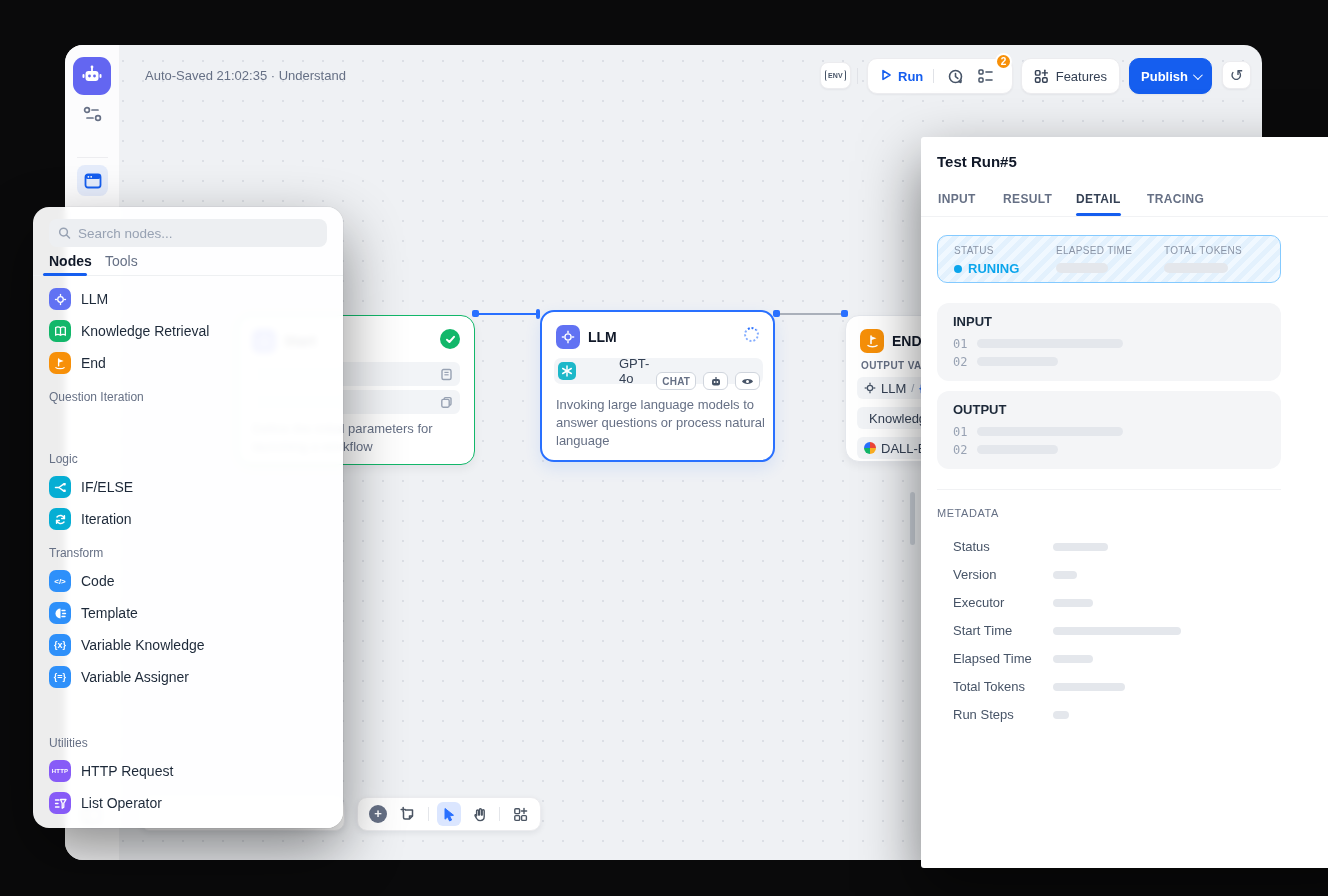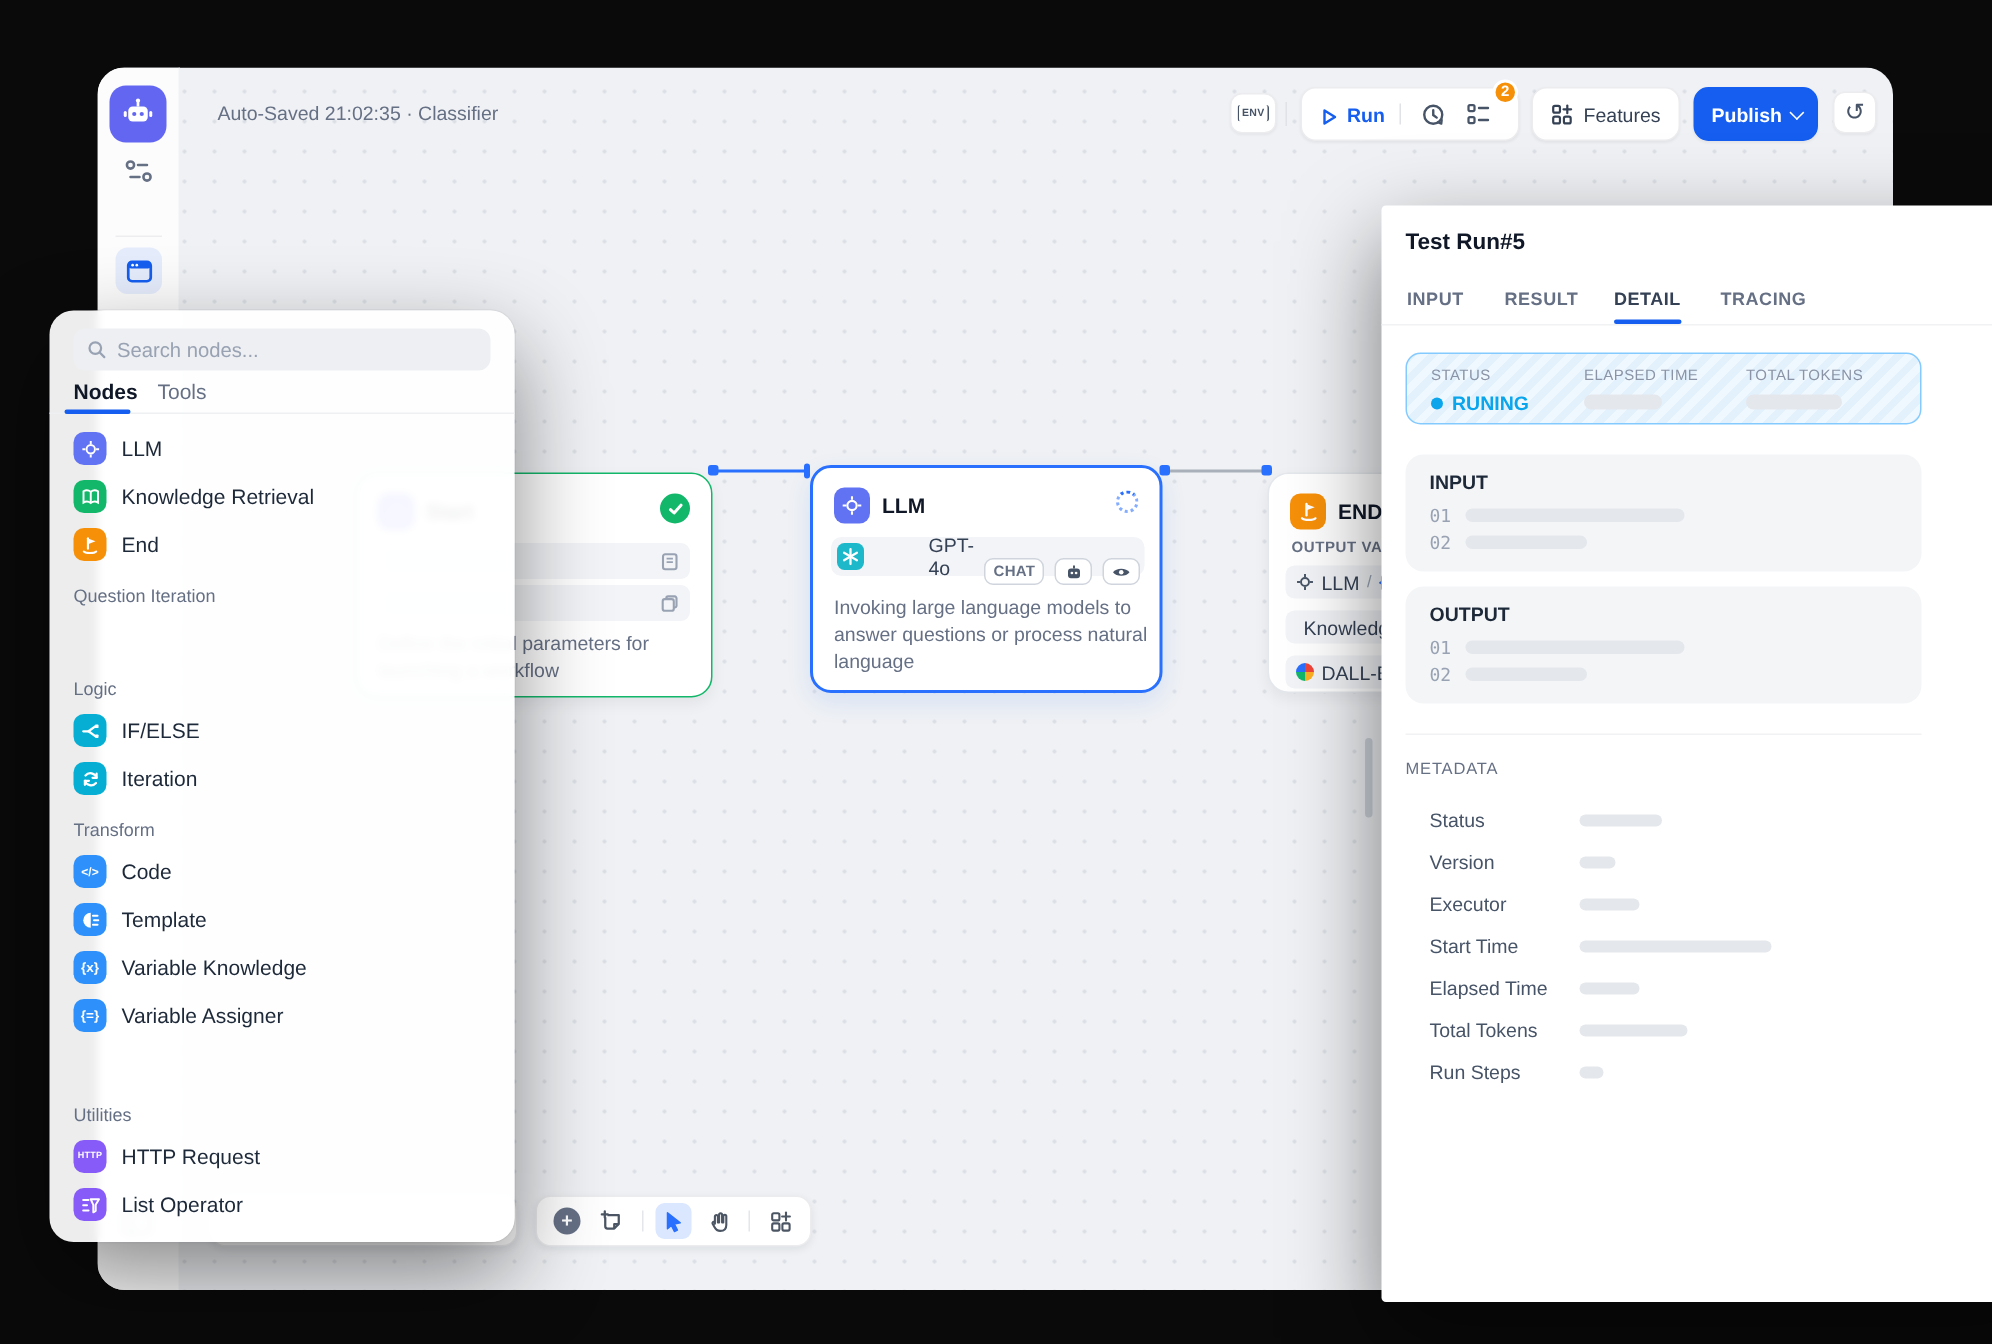--- a/index.html
+++ b/index.html
@@ -20,21 +20,21 @@
   .workflow-btn { position:absolute; left:12px; top:120px; width:31px; height:31px; border-radius:8px; background:#e5ecfb; display:flex; align-items:center; justify-content:center; }
   .sidebar-bottom-icon { position:absolute; left:15px; top:760px; width:22px; height:20px; opacity:.75; }
 
   
   .autosave { position:absolute; left:80px; top:23px; font-size:13px; color:#667085; }
   .hbtn { position:absolute; top:13px; height:36px; background:#fff; border:1px solid #ececef; border-radius:10px; box-shadow:0 1px 2px rgba(16,24,40,.05); display:flex; align-items:center; }
   .env-btn { left:755px; top:17px; width:31px; height:27px; border-radius:8px; justify-content:center; }
   .env-glyph { font-size:7px; font-weight:700; color:#475467; border-left:1.5px solid #475467; border-right:1.5px solid #475467; padding:2px 2px; border-radius:2px; letter-spacing:.2px; }
   .hdr-sep { position:absolute; left:792px; top:23px; width:1px; height:16px; background:#e0e2e7; }
   .run-group { left:802px; width:146px; padding:0 12px; gap:8px; }
-  .run-btn { display:flex; align-items:flex-end; gap:6px; color:#155eef; font-size:13px; font-weight:600; }
+  .run-btn { display:flex; align-items:flex-start; gap:6px; color:#155eef; font-size:13px; font-weight:600; }
   .run-sep { width:1px; height:14px; background:#e0e2e7; margin:0 2px; }
   .icon-btn16 { width:22px; height:22px; display:flex; align-items:center; justify-content:center; }
   .badge { position:absolute; left:930px; top:8px; width:17px; height:17px; border-radius:50%; background:#f79009; border:2px solid #fff; color:#fff; font-size:10px; font-weight:700; display:flex; align-items:center; justify-content:center; z-index:3; }
   .features-btn { left:956px; width:99px; padding:0 12px; gap:7px; font-size:13px; font-weight:500; color:#344054; }
   .publish-btn { left:1064px; width:83px; background:#155eef; border-color:#155eef; color:#fff; font-size:13px; font-weight:600; justify-content:center; gap:5px; }
   .chev { width:7px; height:7px; border-right:1.7px solid #fff; border-bottom:1.7px solid #fff; transform:rotate(45deg) translateY(-2px); }
   .history-btn { left:1157px; top:16px; width:29px; height:28px; border-radius:8px; justify-content:center; font-size:16px; color:#475467; }
 
   
   .node { position:absolute; background:#fff; border-radius:14px; }
@@ -147,21 +147,21 @@
           <circle cx="4.4" cy="3.8" r=".9" fill="#fff"></circle>
             <circle cx="7.2" cy="3.8" r=".9" fill="#fff"></circle>
         </svg>
       </div>
       <svg class="sidebar-bottom-icon" viewBox="0 0 22 20">
         <rect x="2" y="2.5" width="18" height="15" rx="3" fill="none" stroke="#667085" stroke-width="1.8"></rect>
         <line x1="8.5" y1="3" x2="8.5" y2="17" stroke="#667085" stroke-width="1.8"></line>
       </svg>
     </div>
 
-    <div class="autosave">Auto-Saved 21:02:35 · Classifier</div>
+    <div class="autosave">Auto-Saved 21:02:35 · Understand</div>
 
     <div class="hbtn env-btn">
       <span class="env-glyph">ENV</span>
     </div>
     <div class="hdr-sep"></div>
 
     <div class="hbtn run-group">
       <span class="run-btn">
         <svg width="12" height="12" viewBox="0 0 12 12">
           <path d="M3 1.6 L10 6 L3 10.4 Z" fill="none" stroke="#155eef" stroke-width="1.6" stroke-linejoin="round"></path>

